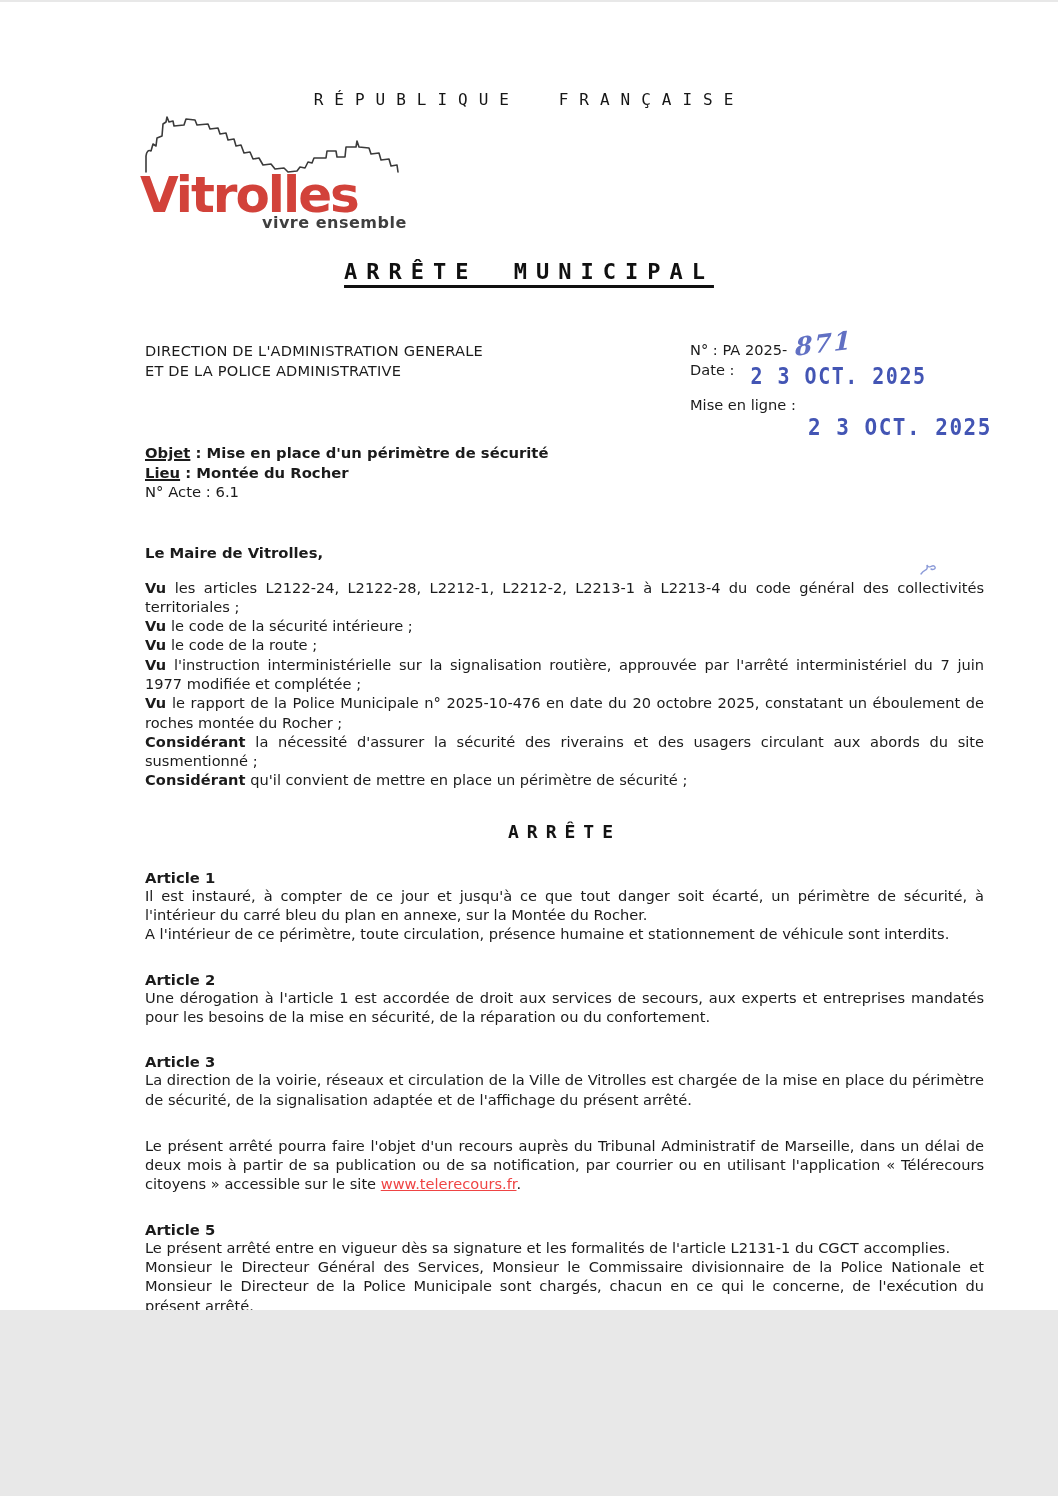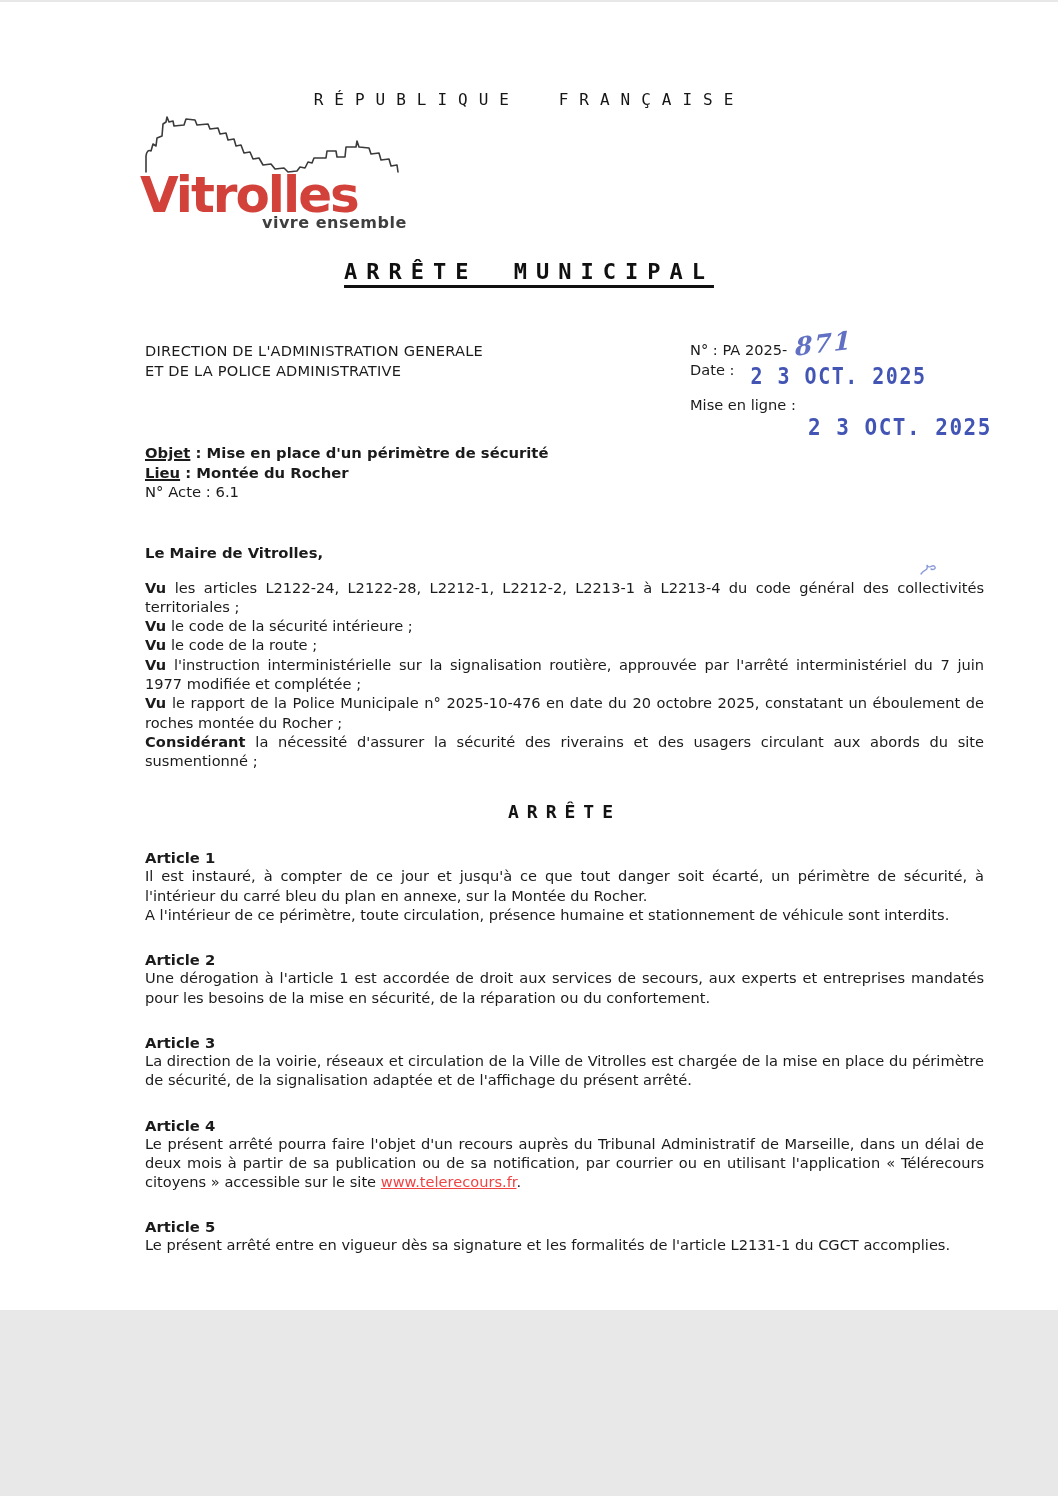--- a/index.html
+++ b/index.html
@@ -115,20 +115,21 @@
 
     <p class="maire">Le Maire de Vitrolles,</p>
 
     <div class="vu-block">
       <p class="body-p"><b>Vu</b><span> les articles L2122-24, L2122-28, L2212-1, L2212-2, L2213-1 à L2213-4 du code général des collectivités territoriales ;</span></p>
       <p class="body-p"><b>Vu</b><span> le code de la sécurité intérieure ;</span></p>
       <p class="body-p"><b>Vu</b><span> le code de la route ;</span></p>
       <p class="body-p"><b>Vu</b><span> l'instruction interministérielle sur la signalisation routière, approuvée par l'arrêté interministériel du 7 juin 1977 modifiée et complétée ;</span></p>
       <p class="body-p"><b>Vu</b><span> le rapport de la Police Municipale n° 2025-10-476 en date du 20 octobre 2025, constatant un éboulement de roches montée du Rocher ;</span></p>
       <p class="body-p"><b>Considérant</b><span> la nécessité d'assurer la sécurité des riverains et des usagers circulant aux abords du site susmentionné ;</span></p>
+      <p class="body-p"><b>Considérant</b><span> qu'il convient de mettre en place un périmètre de sécurité ;</span></p>
     </div>
 
     <h2 class="arrete-heading">ARRÊTE</h2>
 
     <div class="article">
       <p class="article-title">Article 1</p>
       <p class="body-p">Il est instauré, à compter de ce jour et jusqu'à ce que tout danger soit écarté, un périmètre de sécurité, à l'intérieur du carré bleu du plan en annexe, sur la Montée du Rocher.</p>
       <p class="body-p">A l'intérieur de ce périmètre, toute circulation, présence humaine et stationnement de véhicule sont interdits.</p>
     </div>
 
@@ -136,27 +137,27 @@
       <p class="article-title">Article 2</p>
       <p class="body-p">Une dérogation à l'article 1 est accordée de droit aux services de secours, aux experts et entreprises mandatés pour les besoins de la mise en sécurité, de la réparation ou du confortement.</p>
     </div>
 
     <div class="article">
       <p class="article-title">Article 3</p>
       <p class="body-p">La direction de la voirie, réseaux et circulation de la Ville de Vitrolles est chargée de la mise en place du périmètre de sécurité, de la signalisation adaptée et de l'affichage du présent arrêté.</p>
     </div>
 
     <div class="article">
-      <p class="article-title">Article 4</p>
       <p class="body-p"><span>Le présent arrêté pourra faire l'objet d'un recours auprès du Tribunal Administratif de Marseille, dans un délai de deux mois à partir de sa publication ou de sa notification, par courrier ou en utilisant l'application « Télérecours citoyens » accessible sur le site </span><a href="#" class="doc-link">www.telerecours.fr</a><span>.</span></p>
     </div>
 
     <div class="article">
       <p class="article-title">Article 5</p>
       <p class="body-p">Le présent arrêté entre en vigueur dès sa signature et les formalités de l'article L2131-1 du CGCT accomplies.</p>
+      <p class="body-p">Monsieur le Directeur Général des Services, Monsieur le Commissaire divisionnaire de la Police Nationale et Monsieur le Directeur de la Police Municipale sont chargés, chacun en ce qui le concerne, de l'exécution du présent arrêté.</p>
     </div>
 
   </div>
 
   <span class="paraphe">
     <svg width="24" height="22" viewBox="0 0 24 22">
       <path d="M3 16 C7 10 10 14 9 7 C11 12 15 5 17 9 C18 11 15 12 13 11" fill="none" stroke="#8c9bd8" stroke-width="1.4" stroke-linecap="round"></path>
     </svg>
   </span>
 

